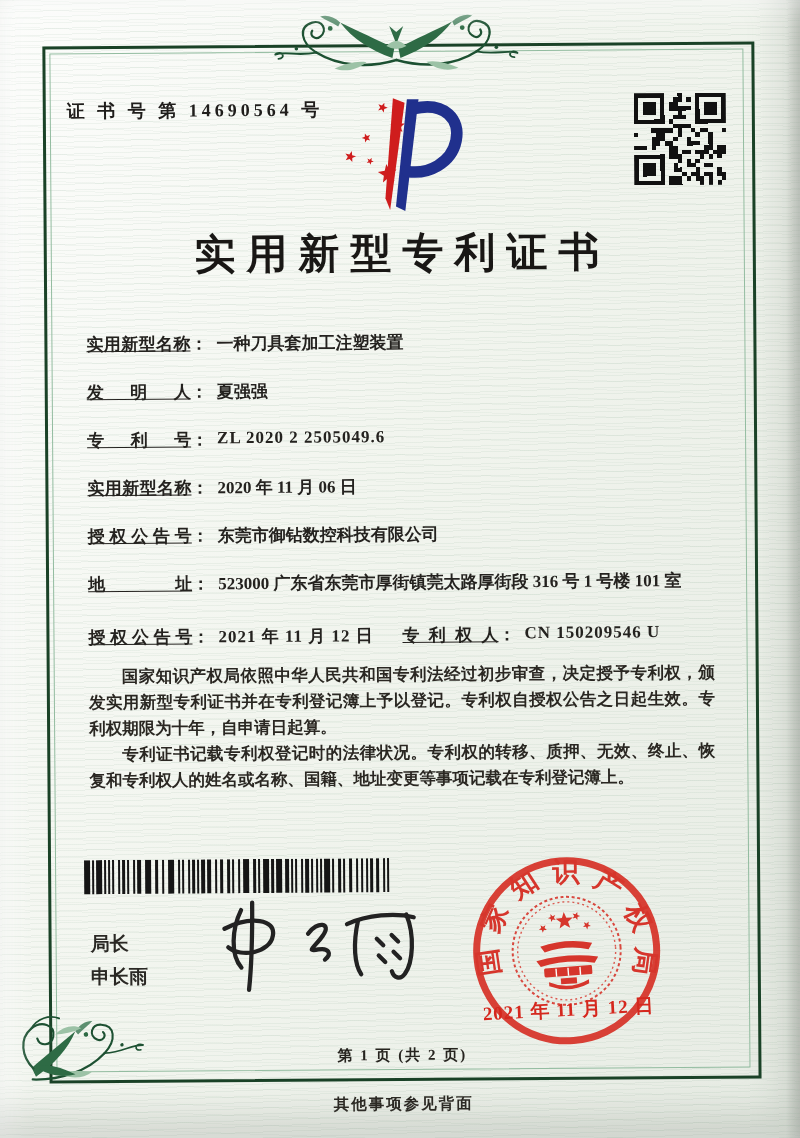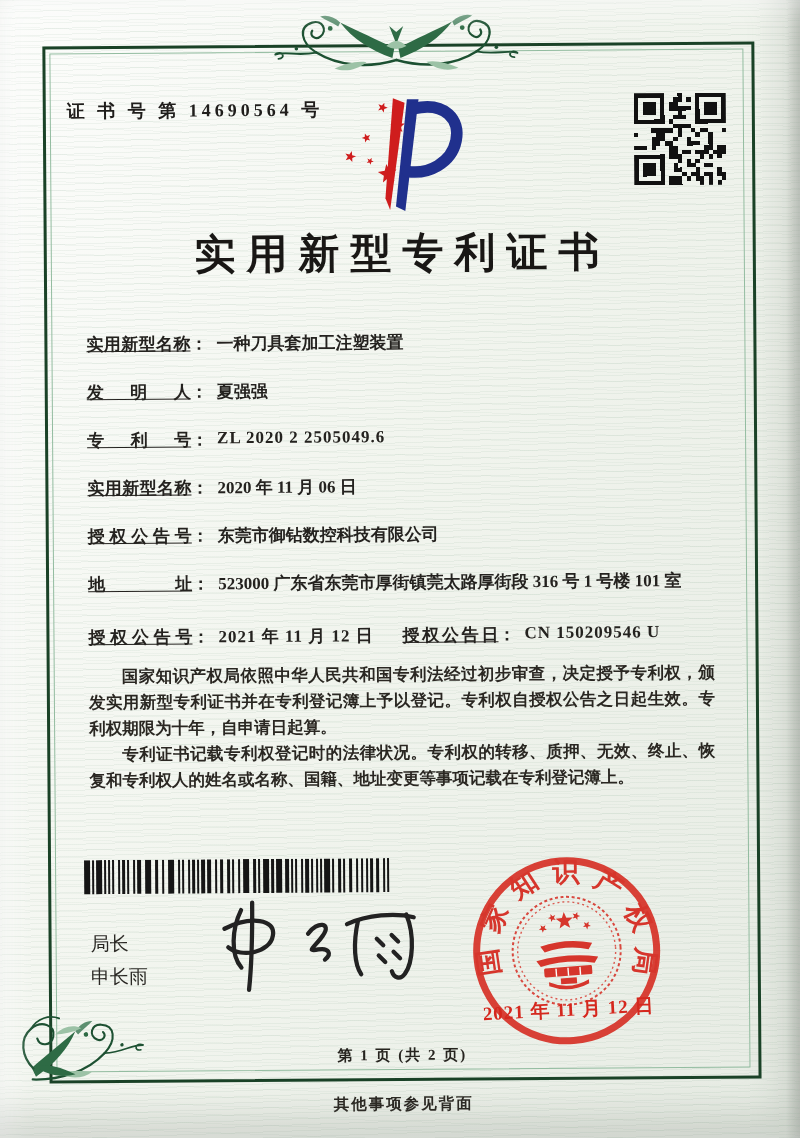--- a/index.html
+++ b/index.html
@@ -43,21 +43,21 @@
   .r6 .val{width:478px;line-height:23px;}
   .r3 .val,.r7 .val{letter-spacing:1px;}
   .grp2{margin-left:24px;display:flex;}
   .grp2 .lab{width:96px;}
 
   .paras{left:88px;top:662px;width:626px;font-size:16.5px;line-height:26px;color:#2a2722;
     text-align:justify;font-weight:bold;}
   .paras p{margin:0;text-indent:2em;}
 
   .barcode{left:80px;top:858px;width:314px;height:36px;}
-  .signer{left:88px;top:925px;font-size:19px;color:#2a2824;font-weight:normal;line-height:33px;}
+  .signer{left:88px;top:925px;font-size:19px;color:#2a2824;font-weight:bold;line-height:33px;}
   .signature{left:196px;top:893px;width:232px;height:108px;}
   .seal{left:462px;top:850px;width:204px;height:204px;opacity:0.93;transform:rotate(-4deg);}
   .seal-date{left:468px;top:998px;width:195px;text-align:center;color:var(--seal_red);
     font-size:19px;font-weight:bold;letter-spacing:1px;transform:rotate(-2.5deg);}
   .page-info{left:46px;top:1046px;width:706px;text-align:center;font-size:15px;letter-spacing:2px;color:#26241f;font-weight:bold;}
   .back-note{left:0;top:1094px;width:800px;text-align:center;font-size:15.5px;letter-spacing:2px;color:#2a2722;font-weight:bold;}
 </style>
 </head>
 <body>
 
@@ -356,21 +356,21 @@
     <div class="row r6">
       <span class="lab">地址</span>
         <span class="colon">：</span>
       <span class="val">523000 广东省东莞市厚街镇莞太路厚街段 316 号 1 号楼 101 室</span>
     </div>
     <div class="row r7">
       <span class="lab">授权公告号</span>
         <span class="colon">：</span>
       <span class="val" style="width:160px">2021 年 11 月 12 日</span>
       <span class="grp2">
-        <span class="lab">授权公告日</span>
+        <span class="lab">专利权人</span>
           <span class="colon">：</span>
         <span class="val">CN 150209546 U</span>
       </span>
     </div>
 
     <div class="abs paras">
       <p>国家知识产权局依照中华人民共和国专利法经过初步审查，决定授予专利权，颁发实用新型专利证书并在专利登记簿上予以登记。专利权自授权公告之日起生效。专利权期限为十年，自申请日起算。</p>
       <p>专利证书记载专利权登记时的法律状况。专利权的转移、质押、无效、终止、恢复和专利权人的姓名或名称、国籍、地址变更等事项记载在专利登记簿上。</p>
     </div>
 

